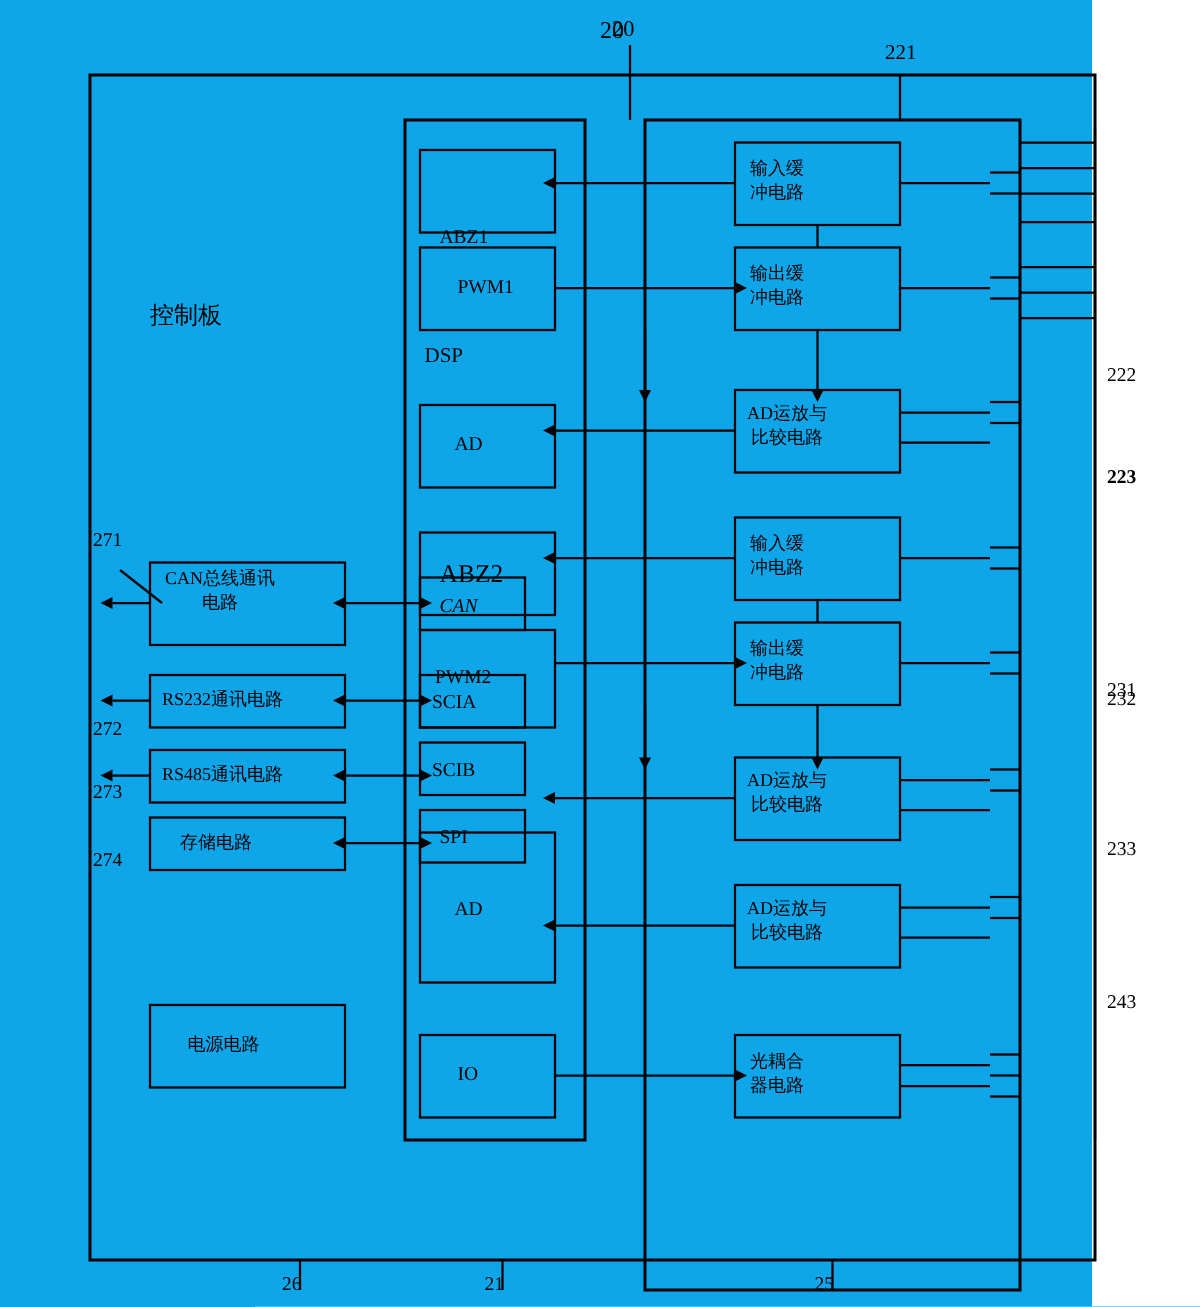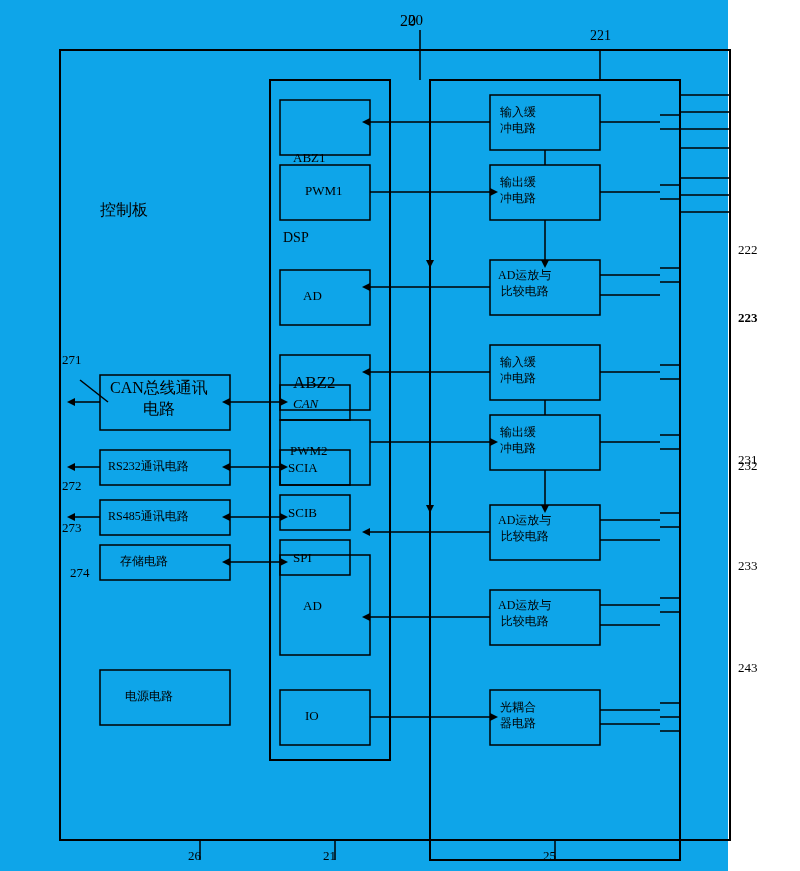--- a/index.html
+++ b/index.html
@@ -235,21 +235,21 @@
   <div class="label-text" style="top:708px; left:305px; font-size:13px;">IO</div>
 
   <div class="label-text" style="top:396px; left:293px; font-size:13px; font-style:italic;">CAN</div>
 
   <div class="label-text" style="top:460px; left:288px; font-size:13px;">SCIA</div>
 
   <div class="label-text" style="top:505px; left:288px; font-size:13px;">SCIB</div>
 
   <div class="label-text" style="top:550px; left:293px; font-size:13px;">SPI</div>
 
-  <div class="label-text" style="top:378px; left:110px; font-size:16px; line-height:1.3; text-align:center;">
+  <div class="label-text" style="top:378px; left:110px; font-size:12px; line-height:1.3; text-align:center;">
     CAN总线通讯<br>电路
   </div>
 
   <div class="label-text" style="top:458px; left:108px; font-size:12px;">RS232通讯电路</div>
 
   <div class="label-text" style="top:508px; left:108px; font-size:12px;">RS485通讯电路</div>
 
   <div class="label-text" style="top:553px; left:120px; font-size:12px;">存储电路</div>
 
   <div class="label-text" style="top:688px; left:125px; font-size:12px;">电源电路</div>
@@ -285,21 +285,21 @@
   <div class="label-text" style="top:700px; left:500px; font-size:12px; line-height:1.3; text-align:center;">
     光耦合<br>器电路
   </div>
 
   <div class="label-text" style="top:352px; left:62px; font-size:13px;">271</div>
 
   <div class="label-text" style="top:478px; left:62px; font-size:13px;">272</div>
 
   <div class="label-text" style="top:520px; left:62px; font-size:13px;">273</div>
 
-  <div class="label-text" style="top:565px; left:50px; font-size:13px;padding-left:20px;">274</div>
+  <div class="label-text" style="top:565px; left:62px; font-size:13px;">274</div>
 
   <div class="label-text" style="top:242px; left:738px; font-size:13px;">222</div>
 
   <div class="label-text" style="top:310px; left:738px; font-size:13px;font-weight:bold;">223</div>
 
   <div class="label-text" style="top:408px; left:738px; font-size:13px;margin-top:44px;">231</div>
 
   <div class="label-text" style="top:458px; left:738px; font-size:13px;">232</div>
 
   <div class="label-text" style="top:558px; left:738px; font-size:13px;">233</div>

